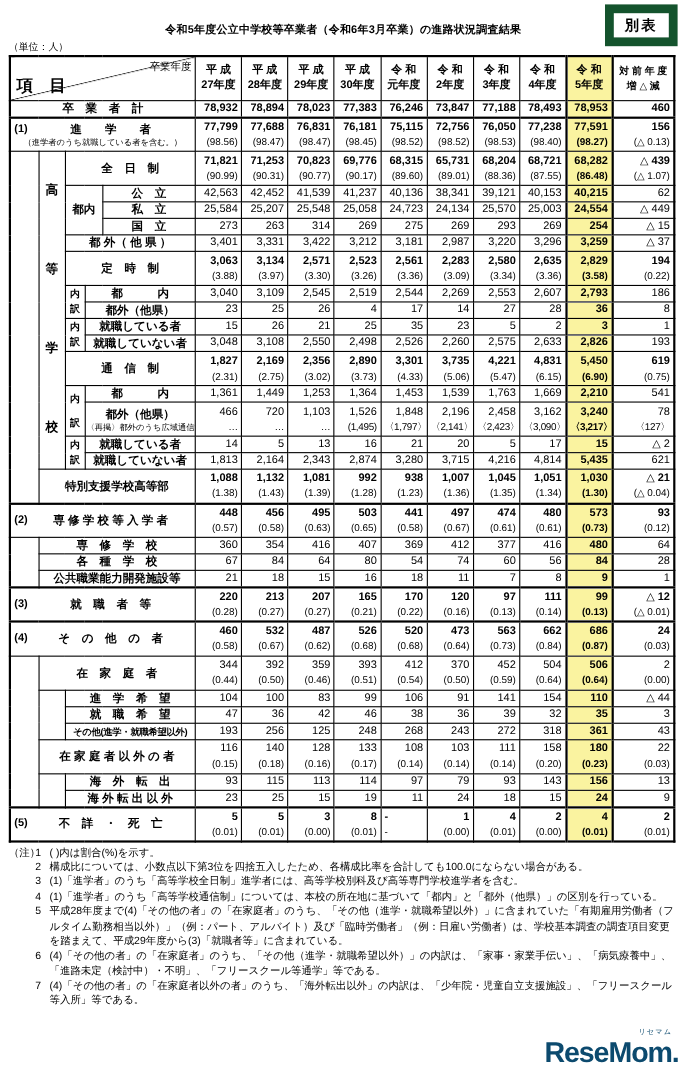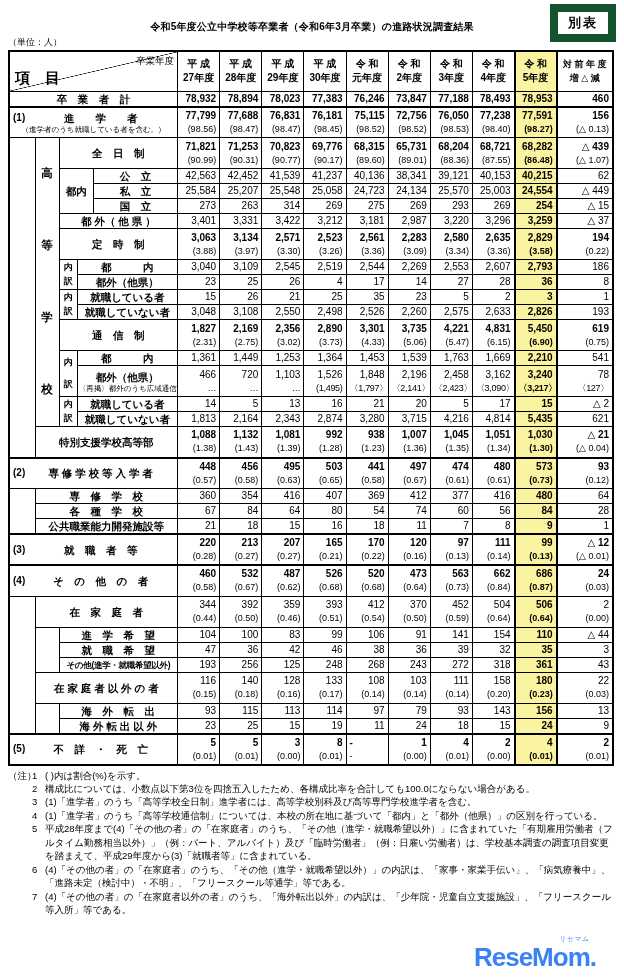--- a/index.html
+++ b/index.html
@@ -64,21 +64,21 @@
 
   
   .notes{display:flex;margin-top:3px;font-size:9.5px;line-height:1.42;}
   .notes .prefix{flex:none;width:24px;font-weight:normal;}
   .notes ol{list-style:none;margin:0;padding:0;flex:1;}
   .notes li{display:flex;}
   .notes li .n{flex:none;width:13px;}
   .notes li .t{flex:1;}
 
   
-  .logo{position:absolute;right:28px;bottom:10px;text-align:right;color:#3b82f6;margin-left:48px;}
+  .logo{position:absolute;right:7px;bottom:10px;text-align:right;color:#0c4a6e;margin-left:48px;}
   .logo .ruby{display:block;font-size:6.5px;letter-spacing:1px;margin:0 6px 0 0;text-align:right;}
   .logo .main{font-size:26px;font-weight:bold;letter-spacing:-1px;line-height:1;}
 </style>
 </head>
 <body>
 
 <div class="tag-box">
   <span>別表</span>
 </div>
 

